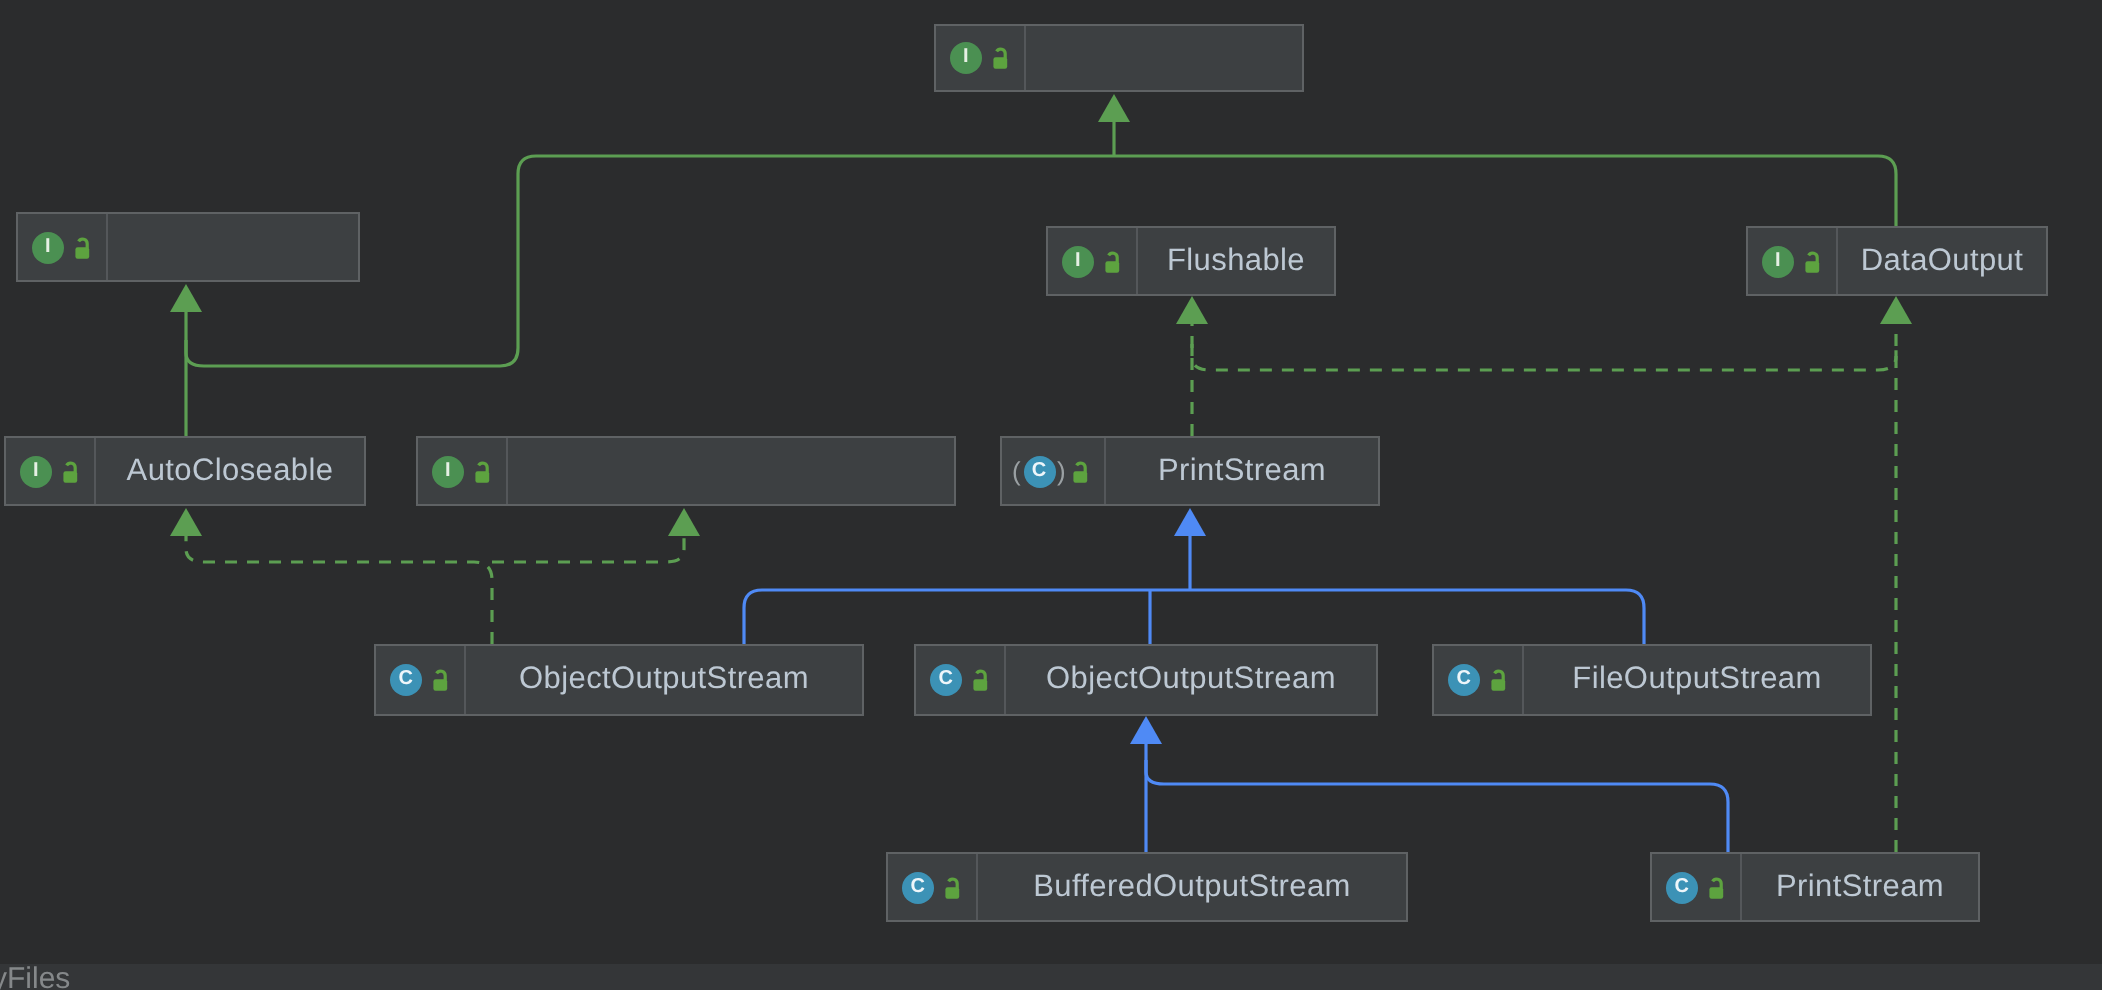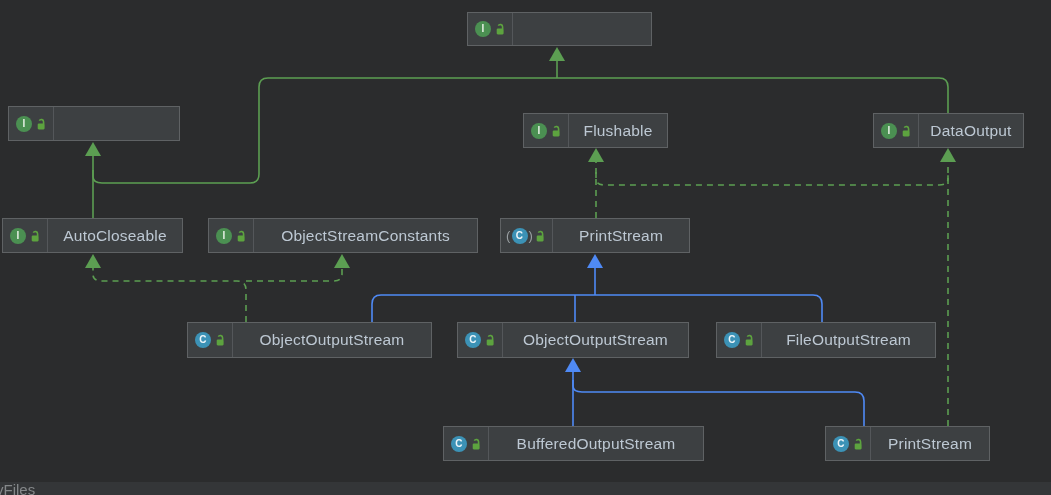--- a/index.html
+++ b/index.html
@@ -123,21 +123,20 @@
       </div>
       <div class="node" style="left: 208px; top: 218px; width: 270px; height: 35px;">
         <span class="icons">
           <span class="circ iface">I</span>
           <svg width="12" height="13" viewBox="0 0 12 13" style="margin-top:1px">
             <path d="M8.6 6 V3.9 A2.3 2.3 0 0 0 4.3 2.7" fill="none" stroke="#5da33f" stroke-width="1.6"></path>
             <rect x="2.7" y="5.6" width="6.9" height="5.8" rx="1.1" fill="#5da33f"></rect>
           </svg>
         </span>
         <span class="sep"></span>
-        <span class="label">ObjectStreamConstants</span>
       </div>
       <div class="node" style="left: 500px; top: 218px; width: 190px; height: 35px;">
         <span class="icons">
           <span class="paren">(</span>
           <span class="circ cls">C</span>
           <span class="paren">)</span>
           <svg width="12" height="13" viewBox="0 0 12 13" style="margin-top:1px">
             <path d="M8.6 6 V3.9 A2.3 2.3 0 0 0 4.3 2.7" fill="none" stroke="#5da33f" stroke-width="1.6"></path>
             <rect x="2.7" y="5.6" width="6.9" height="5.8" rx="1.1" fill="#5da33f"></rect>
           </svg>

